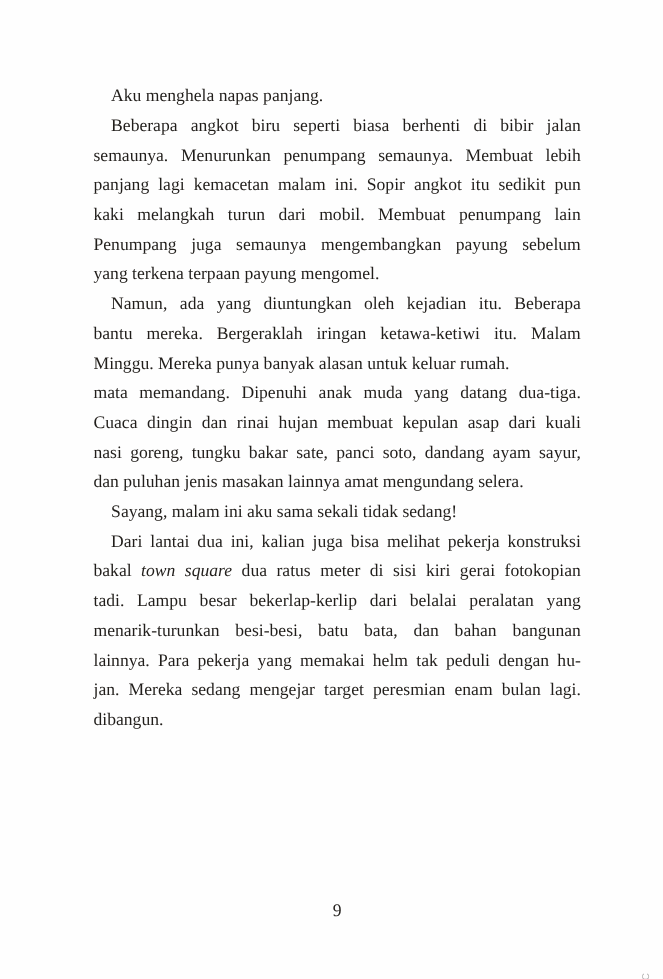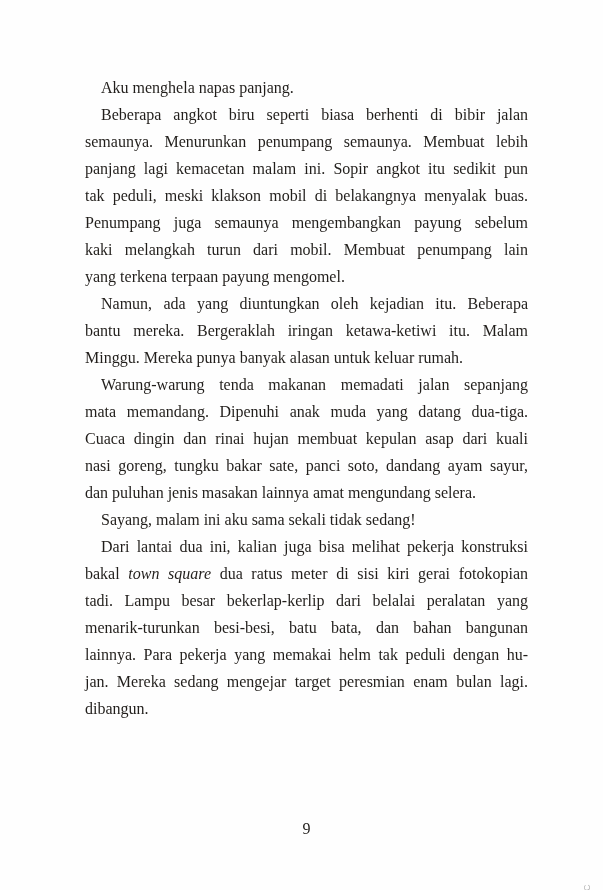--- a/index.html
+++ b/index.html
@@ -62,28 +62,26 @@
 </style>
 </head>
 <body>
 
 <div class="page">
   <div class="text-block">
       <div class="line indent">Aku menghela napas panjang.</div>
       <div class="line indent just">Beberapa angkot biru seperti biasa berhenti di bibir jalan</div>
       <div class="line just">semaunya. Menurunkan penumpang semaunya. Membuat lebih</div>
       <div class="line just">panjang lagi kemacetan malam ini. Sopir angkot itu sedikit pun</div>
-      <div class="line just">tak peduli, meski klakson mobil di belakangnya menyalak buas.</div>
+      <div class="line just">kaki melangkah turun dari mobil. Membuat penumpang lain</div>
       <div class="line just">Penumpang juga semaunya mengembangkan payung sebelum</div>
-      <div class="line just">kaki melangkah turun dari mobil. Membuat penumpang lain</div>
       <div class="line">yang terkena terpaan payung mengomel.</div>
       <div class="line indent just">Namun, ada yang diuntungkan oleh kejadian itu. Beberapa</div>
       <div class="line just">bantu mereka. Bergeraklah iringan ketawa-ketiwi itu. Malam</div>
       <div class="line">Minggu. Mereka punya banyak alasan untuk keluar rumah.</div>
-      <div class="line indent just">Warung-warung tenda makanan memadati jalan sepanjang</div>
       <div class="line just">mata memandang. Dipenuhi anak muda yang datang dua-tiga.</div>
       <div class="line just">Cuaca dingin dan rinai hujan membuat kepulan asap dari kuali</div>
       <div class="line just">nasi goreng, tungku bakar sate, panci soto, dandang ayam sayur,</div>
       <div class="line">dan puluhan jenis masakan lainnya amat mengundang selera.</div>
       <div class="line indent">Sayang, malam ini aku sama sekali tidak sedang!</div>
       <div class="line indent just">Dari lantai dua ini, kalian juga bisa melihat pekerja konstruksi</div>
       <div class="line just"><span>bakal </span><span class="it">town square</span><span> dua ratus meter di sisi kiri gerai fotokopian</span></div>
       <div class="line just">tadi. Lampu besar bekerlap-kerlip dari belalai peralatan yang</div>
       <div class="line just">menarik-turunkan besi-besi, batu bata, dan bahan bangunan</div>
       <div class="line just">lainnya. Para pekerja yang memakai helm tak peduli dengan hu-</div>

